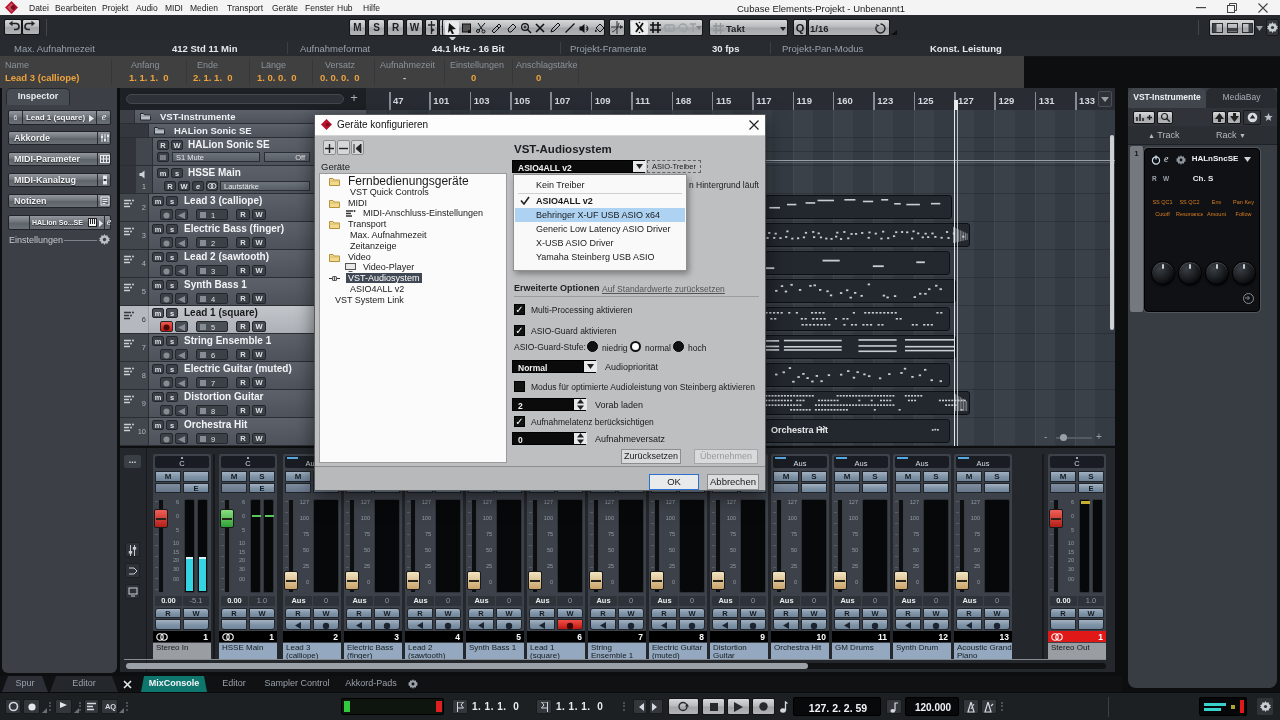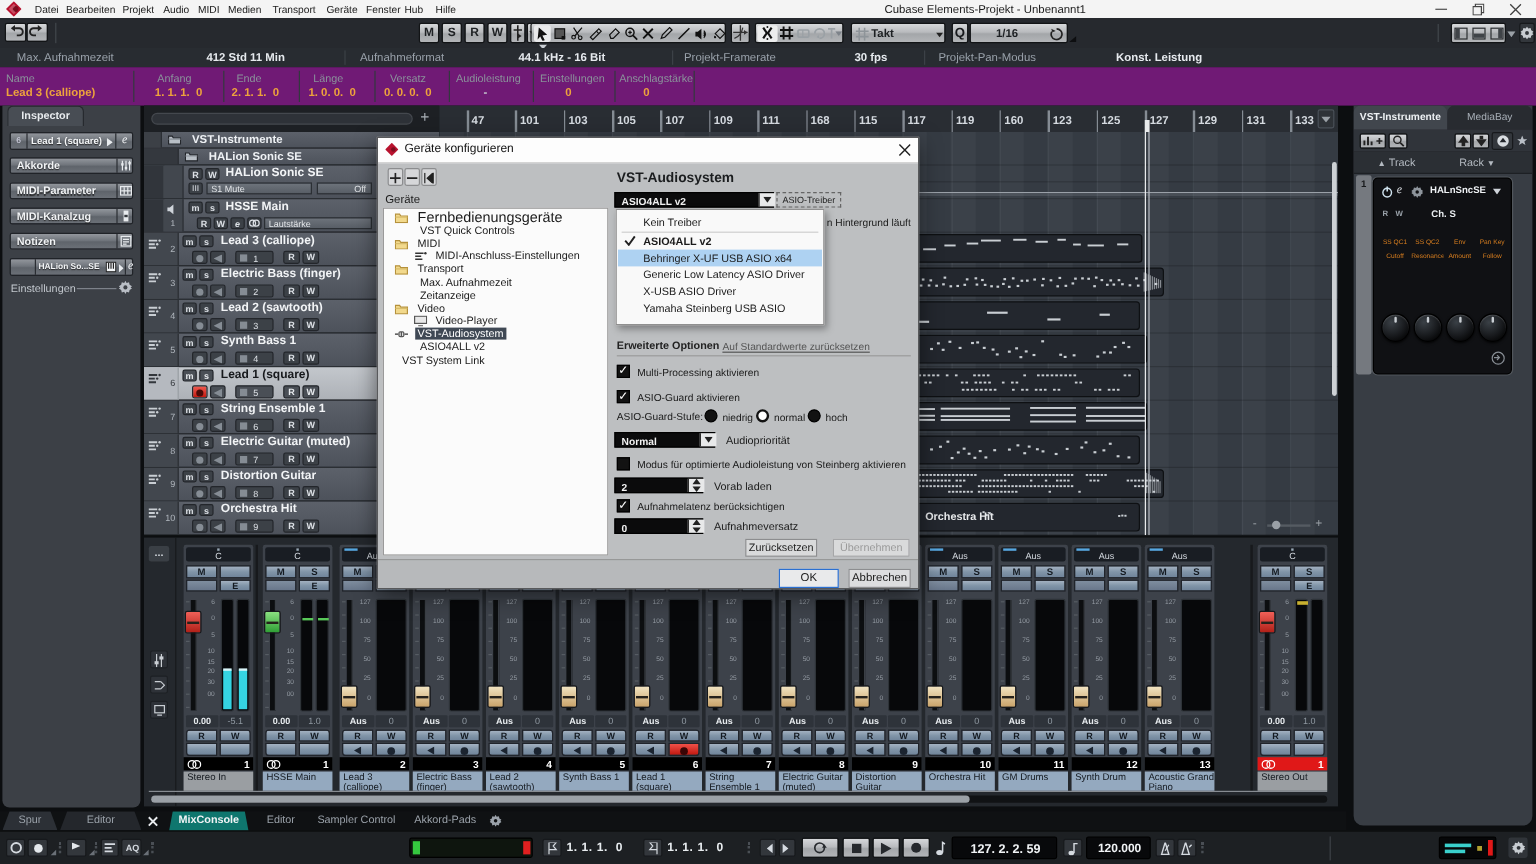--- a/index.html
+++ b/index.html
@@ -134,21 +134,21 @@
           <path d="M1 2h6M4 2v8" stroke="#9aa0a5" stroke-width="1.4"></path>
         </svg></div><div style="position: absolute; white-space: pre; left: 66px; top: 6px; width: 6px; height: 4px;"><svg width="6" height="4">
           <path d="M0 0l3 4 3-4z" fill="#7d838a"></path>
         </svg></div></div>
     <div class="lbtn" style="position: absolute; white-space: pre; left: 709px; top: 4px; width: 79px; height: 17px;"><svg width="11" height="11" viewBox="0 0 11 11" style="position:absolute;left:3px;top:3px;">
         <path d="M3 0v11M7.5 0v11M0 3h11M0 7.5h11" stroke="#8e9499" stroke-width="1.3"></path>
       </svg><div style="position: absolute; white-space: pre; left: 16px; top: 3px; font-size: 9.5px; font-weight: bold; color: rgb(29, 32, 35);">Takt</div><div style="position: absolute; white-space: pre; left: 70px; top: 7px; width: 6px; height: 4px;"><svg width="6" height="4">
           <path d="M0 0l3 4 3-4z" fill="#222"></path>
         </svg></div></div>
     <div class="lbtn" style="position: absolute; white-space: pre; left: 793px; top: 4px; width: 14px; height: 17px; font-size: 11px; font-weight: bold; color: rgb(23, 25, 28); text-align: center; line-height: 16px;">Q</div>
-    <div class="lbtn" style="position: absolute; white-space: pre; left: 808px; top: 4px; width: 82px; height: 17px;"><div style="position: absolute; white-space: pre; left: 21px; top: 3px; font-size: 9.5px; font-weight: bold; color: rgb(29, 32, 35);">1/16</div><svg width="11" height="11" viewBox="0 0 11 11" style="position:absolute;right:3px;top:3px;">
+    <div class="lbtn" style="position: absolute; white-space: pre; left: 808px; top: 4px; width: 82px; height: 17px;"><div style="position: absolute; white-space: pre; left: 1px; top: 3px; font-size: 9.5px; font-weight: bold; color: rgb(29, 32, 35);">1/16</div><svg width="11" height="11" viewBox="0 0 11 11" style="position:absolute;right:3px;top:3px;">
         <path d="M5.5 1a4.5 4.5 0 1 1-4 2.4" fill="none" stroke="#222" stroke-width="1.4"></path>
         <path d="M1 1l1 2.8 2.8-1z" fill="#222"></path>
       </svg></div>
     <div style="position: absolute; white-space: pre; left: 891px; top: 15px; width: 6px; height: 5px;"><svg width="6" height="5">
         <path d="M6 0v5H0z" fill="#0d0e10"></path>
       </svg></div>
     <div style="position: absolute; white-space: pre; left: 1198px; top: 5px; width: 1px; height: 15px; background: rgb(67, 71, 77);"></div>
     <div class="lbtn" style="position: absolute; white-space: pre; left: 1209px; top: 4px; width: 46px; height: 17px;"><div style="position: absolute; white-space: pre; left: 1px; top: 2px; width: 13px; height: 12px;"><svg width="13" height="12" viewBox="0 0 13 12">
           <rect x="1.5" y="1.5" width="10" height="9" fill="none" stroke="#2a2d30"></rect>
           <rect x="2" y="2" width="3.5" height="8" fill="#3f4347"></rect>
@@ -173,32 +173,32 @@
     <div style="position: absolute; white-space: pre; left: 300px; top: 3px; font-size: 9.5px; color: rgb(153, 161, 170);">Aufnahmeformat</div>
     <div style="position: absolute; white-space: pre; left: 432px; top: 3px; font-size: 9.5px; font-weight: bold; color: rgb(230, 234, 238);">44.1 kHz - 16 Bit</div>
     <div style="position: absolute; white-space: pre; left: 570px; top: 3px; font-size: 9.5px; color: rgb(153, 161, 170);">Projekt-Framerate</div>
     <div style="position: absolute; white-space: pre; left: 712px; top: 3px; font-size: 9.5px; font-weight: bold; color: rgb(230, 234, 238);">30 fps</div>
     <div style="position: absolute; white-space: pre; left: 782px; top: 3px; font-size: 9.5px; color: rgb(153, 161, 170);">Projekt-Pan-Modus</div>
     <div style="position: absolute; white-space: pre; left: 930px; top: 3px; font-size: 9.5px; font-weight: bold; color: rgb(230, 234, 238);">Konst. Leistung</div>
     <div style="position: absolute; white-space: pre; left: 287px; top: 2px; width: 1px; height: 12px; background: rgb(60, 65, 71);"></div>
     <div style="position: absolute; white-space: pre; left: 560px; top: 2px; width: 1px; height: 12px; background: rgb(60, 65, 71);"></div>
     <div style="position: absolute; white-space: pre; left: 770px; top: 2px; width: 1px; height: 12px; background: rgb(60, 65, 71);"></div>
   </div>
-<div id="infoline" class="abs" style="left:0;top:56px;width:1280px;height:32px;background:#701a75;border-bottom:2px solid #0b0d0f;">
+<div id="infoline" class="abs" style="left:0;top:56px;width:1024px;height:32px;background:#404040;border-bottom:2px solid #0b0d0f;">
     <div style="position: absolute; white-space: pre; left: 5px; top: 4px; font-size: 9px; color: rgb(138, 146, 155);">Name</div>
     <div style="position: absolute; white-space: pre; left: 5px; top: 16px; font-size: 9.5px; font-weight: bold; color: rgb(237, 163, 60);">Lead 3 (calliope)</div>
     <div style="position: absolute; white-space: pre; left: 131px; top: 4px; font-size: 9px; color: rgb(138, 146, 155);">Anfang</div>
     <div style="position: absolute; white-space: pre; left: 129px; top: 16px; font-size: 9.5px; font-weight: bold; color: rgb(237, 163, 60);">1. 1. 1.  0</div>
     <div style="position: absolute; white-space: pre; left: 197px; top: 4px; font-size: 9px; color: rgb(138, 146, 155);">Ende</div>
     <div style="position: absolute; white-space: pre; left: 193px; top: 16px; font-size: 9.5px; font-weight: bold; color: rgb(237, 163, 60);">2. 1. 1.  0</div>
     <div style="position: absolute; white-space: pre; left: 261px; top: 4px; font-size: 9px; color: rgb(138, 146, 155);">Länge</div>
     <div style="position: absolute; white-space: pre; left: 257px; top: 16px; font-size: 9.5px; font-weight: bold; color: rgb(237, 163, 60);">1. 0. 0.  0</div>
     <div style="position: absolute; white-space: pre; left: 325px; top: 4px; font-size: 9px; color: rgb(138, 146, 155);">Versatz</div>
     <div style="position: absolute; white-space: pre; left: 320px; top: 16px; font-size: 9.5px; font-weight: bold; color: rgb(237, 163, 60);">0. 0. 0.  0</div>
-    <div style="position: absolute; white-space: pre; left: 380px; top: 4px; font-size: 9px; color: rgb(138, 146, 155);">Audioleistung</div>
+    <div style="position: absolute; white-space: pre; left: 380px; top: 4px; font-size: 9px; color: rgb(138, 146, 155);">Aufnahmezeit</div>
     <div style="position: absolute; white-space: pre; left: 403px; top: 16px; font-size: 9.5px; font-weight: bold; color: rgb(200, 205, 210);">-</div>
     <div style="position: absolute; white-space: pre; left: 450px; top: 4px; font-size: 9px; color: rgb(138, 146, 155);">Einstellungen</div>
     <div style="position: absolute; white-space: pre; left: 471px; top: 16px; font-size: 9.5px; font-weight: bold; color: rgb(237, 163, 60);">0</div>
     <div style="position: absolute; white-space: pre; left: 516px; top: 4px; font-size: 9px; color: rgb(138, 146, 155);">Anschlagstärke</div>
     <div style="position: absolute; white-space: pre; left: 536px; top: 16px; font-size: 9.5px; font-weight: bold; color: rgb(237, 163, 60);">0</div>
     <div style="position: absolute; white-space: pre; left: 111px; top: 3px; width: 1px; height: 26px; background: rgb(51, 56, 62);"></div>
     <div style="position: absolute; white-space: pre; left: 186px; top: 3px; width: 1px; height: 26px; background: rgb(51, 56, 62);"></div>
     <div style="position: absolute; white-space: pre; left: 249px; top: 3px; width: 1px; height: 26px; background: rgb(51, 56, 62);"></div>
     <div style="position: absolute; white-space: pre; left: 312px; top: 3px; width: 1px; height: 26px; background: rgb(51, 56, 62);"></div>
     <div style="position: absolute; white-space: pre; left: 374px; top: 3px; width: 1px; height: 26px; background: rgb(51, 56, 62);"></div>

